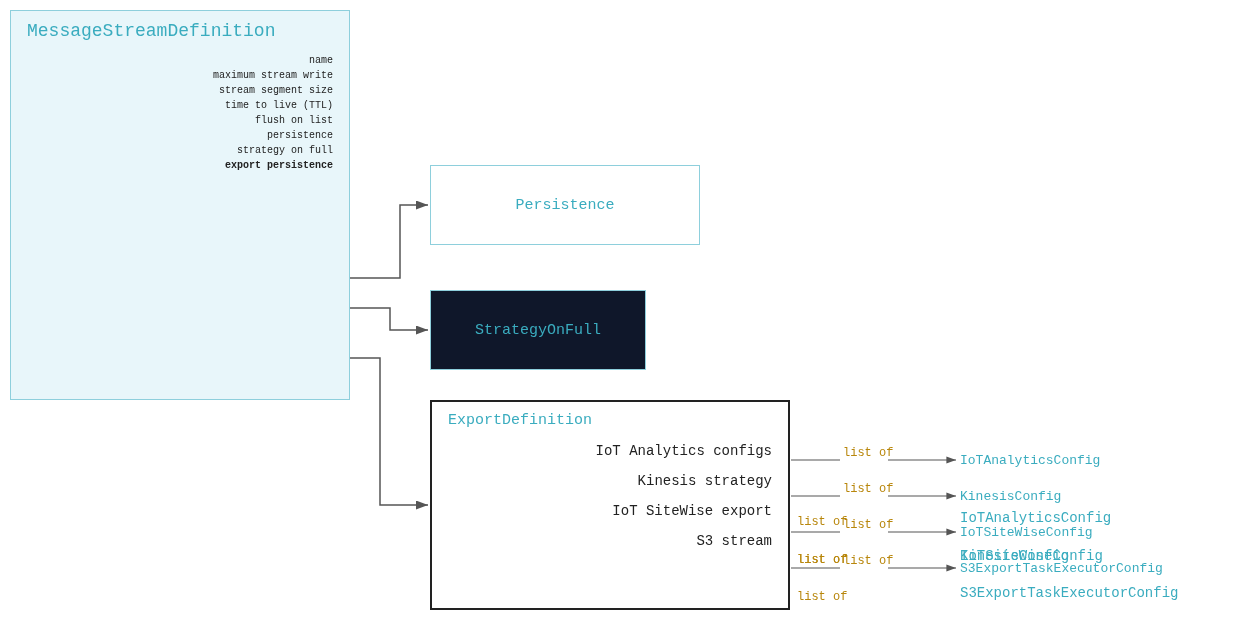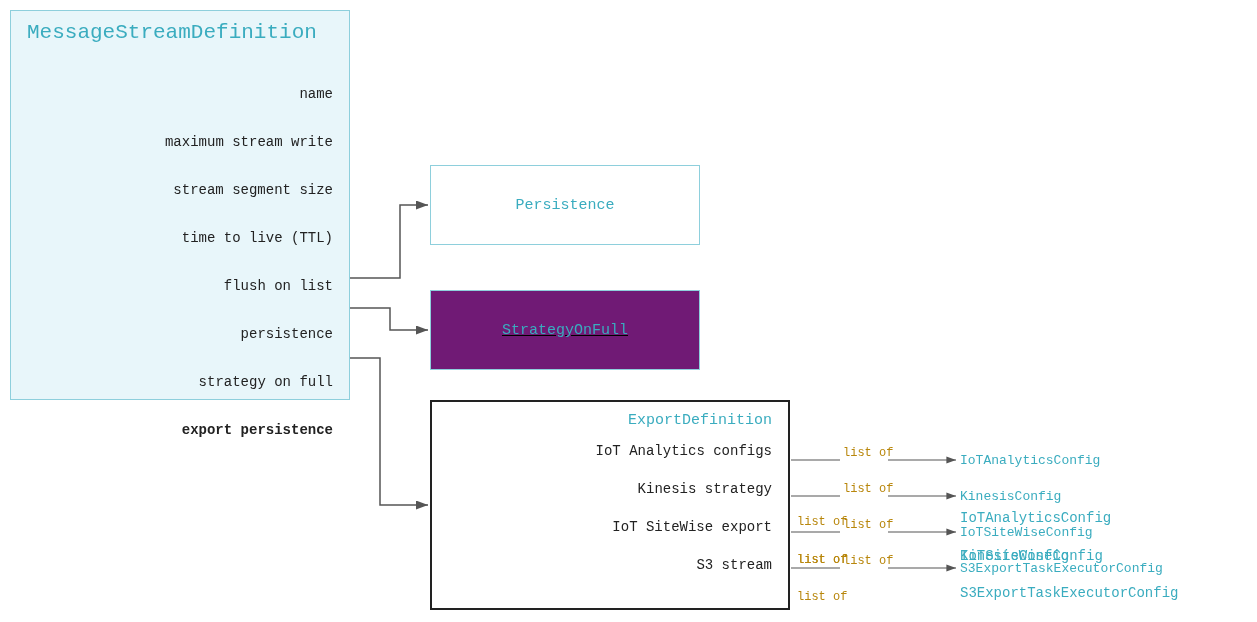--- a/index.html
+++ b/index.html
@@ -25,37 +25,36 @@
       top: 10px;
       width: 340px;
       height: 390px;
       border: 1.5px solid #8ecfdc;
       background: #e8f6fa;
       padding: 10px 16px;
     }
 
     .box-main .title {
       color: #3aacbf;
-      font-size: 21px;
+      font-size: 18px;
       margin-bottom: 14px;
       text-align: left;
     }
 
     .box-main .fields {
       display: flex;
       flex-direction: column;
       gap: 4px;
       align-items: flex-end;
     }
 
     .box-main .field {
-      font-size: 14px;
+      font-size: 10px;
       color: #222;
       text-align: right;
-      margin-top: 28px;
     }
 
     .box-main .field.bold {
       font-weight: bold;
     }
 
     
     .box-persistence {
       position: absolute;
       left: 430px;
@@ -72,28 +71,27 @@
     .box-persistence .title {
       color: #3aacbf;
       font-size: 15px;
     }
 
     
     .box-strategy {
       position: absolute;
       left: 430px;
       top: 290px;
-      width: 270px;
+      width: 216px;
       height: 80px;
       border: 1.5px solid #8ecfdc;
-      background: #701a75;
+      background: #0f172a;
       display: flex;
       align-items: center;
       justify-content: center;
-      text-decoration: underline;
     }
 
     .box-strategy .title {
       color: #3aacbf;
       font-size: 15px;
     }
 
     
     .box-export {
       position: absolute;
@@ -102,28 +100,28 @@
       width: 360px;
       height: 210px;
       border: 2px solid #222;
       background: #fff;
       padding: 10px 16px;
     }
 
     .box-export .title {
       color: #3aacbf;
       font-size: 15px;
-      text-align: right;
+      text-align: left;
       margin-bottom: 14px;
     }
 
     .box-export .fields {
       display: flex;
       flex-direction: column;
-      gap: 22px;
+      gap: 14px;
       align-items: flex-end;
     }
 
     .box-export .field {
       font-size: 14px;
       color: #222;
       text-align: right;
     }
 
     

